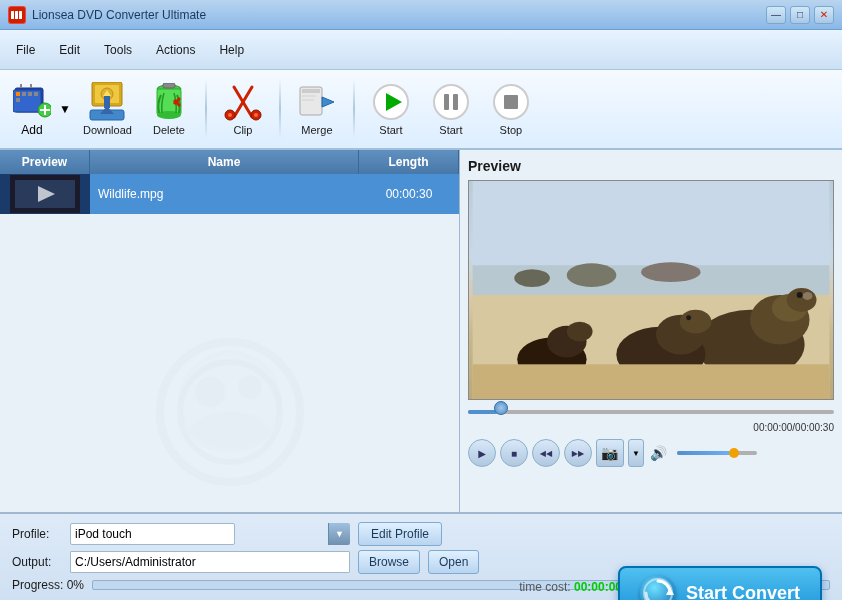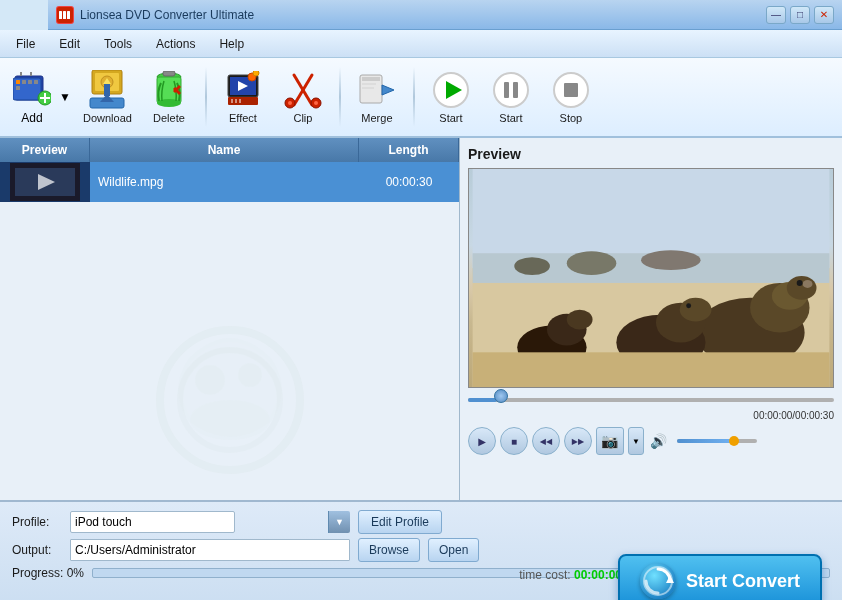--- a/index.html
+++ b/index.html
@@ -13,21 +13,20 @@
     }
 
     
     #title-bar {
       background: linear-gradient(to bottom, #b8d4f0, #8ab8e8);
       height: 30px;
       display: flex;
       align-items: center;
       padding: 0 8px;
       border-bottom: 1px solid #6a9fd0;
-      margin-left: 48px;
     }
     #title-bar .app-icon {
       width: 18px; height: 18px;
       background: #e44;
       border-radius: 3px;
       margin-right: 6px;
       display: flex; align-items: center; justify-content: center;
       font-size: 10px; color: white; font-weight: bold;
     }
     #title-bar .title-text {
@@ -44,21 +43,21 @@
       border: 1px solid #7aa8c8;
       border-radius: 3px;
       cursor: pointer;
       display: flex; align-items: center; justify-content: center;
       font-size: 10px; color: #336;
     }
 
     
     #menu-bar {
       background: linear-gradient(to bottom, #e8f4ff, #cce0f5);
-      height: 28px;
+      height: 40px;
       display: flex;
       align-items: center;
       padding: 0 4px;
       border-bottom: 1px solid #a8c8e0;
     }
     .menu-item {
       padding: 4px 12px;
       cursor: pointer;
       border-radius: 3px;
       color: #1a1a1a;
@@ -528,36 +527,20 @@
         <rect x="12" y="0" width="12" height="5" rx="2" fill="#888" stroke="#666" stroke-width="1"></rect>
         <polygon points="24,16 30,22 28,24 22,18" fill="#cc2200"></polygon>
         <polygon points="30,16 24,22 22,20 28,14" fill="#cc2200"></polygon>
       </svg>
     </div>
     <span class="btn-label">Delete</span>
   </div>
 
   <div class="toolbar-sep"></div>
 
-  <div class="toolbar-btn">
-    <div class="icon-area">
-      <svg width="38" height="38" viewBox="0 0 38 38">
-        <rect x="4" y="4" width="30" height="22" rx="2" fill="#1a1a1a" stroke="#444" stroke-width="1"></rect>
-        <rect x="6" y="6" width="26" height="18" fill="#2244aa"></rect>
-        <polygon points="14,10 24,15 14,20" fill="white"></polygon>
-        <rect x="4" y="26" width="30" height="8" rx="1" fill="#aa2200"></rect>
-        <line x1="8" y1="28" x2="8" y2="32" stroke="white" stroke-width="1"></line>
-        <line x1="12" y1="28" x2="12" y2="32" stroke="white" stroke-width="1"></line>
-        <line x1="16" y1="28" x2="16" y2="32" stroke="white" stroke-width="1"></line>
-        <circle cx="28" cy="6" r="4" fill="#ff6600" stroke="#cc4400" stroke-width="1"></circle>
-        <circle cx="32" cy="2" r="3" fill="#ffaa00" stroke="#cc8800" stroke-width="1"></circle>
-      </svg>
-    </div>
-    <span class="btn-label">Effect</span>
-  </div>
 
   <div class="toolbar-btn">
     <div class="icon-area">
       <svg width="38" height="38" viewBox="0 0 38 38">
         <line x1="10" y1="4" x2="28" y2="34" stroke="#cc2200" stroke-width="3" stroke-linecap="round"></line>
         <line x1="28" y1="4" x2="10" y2="34" stroke="#cc2200" stroke-width="3" stroke-linecap="round"></line>
         <circle cx="6" cy="32" r="5" fill="#cc2200" stroke="#881100" stroke-width="1"></circle>
         <circle cx="32" cy="32" r="5" fill="#cc2200" stroke="#881100" stroke-width="1"></circle>
         <circle cx="6" cy="32" r="2" fill="#ff6644"></circle>
         <circle cx="32" cy="32" r="2" fill="#ff6644"></circle>

